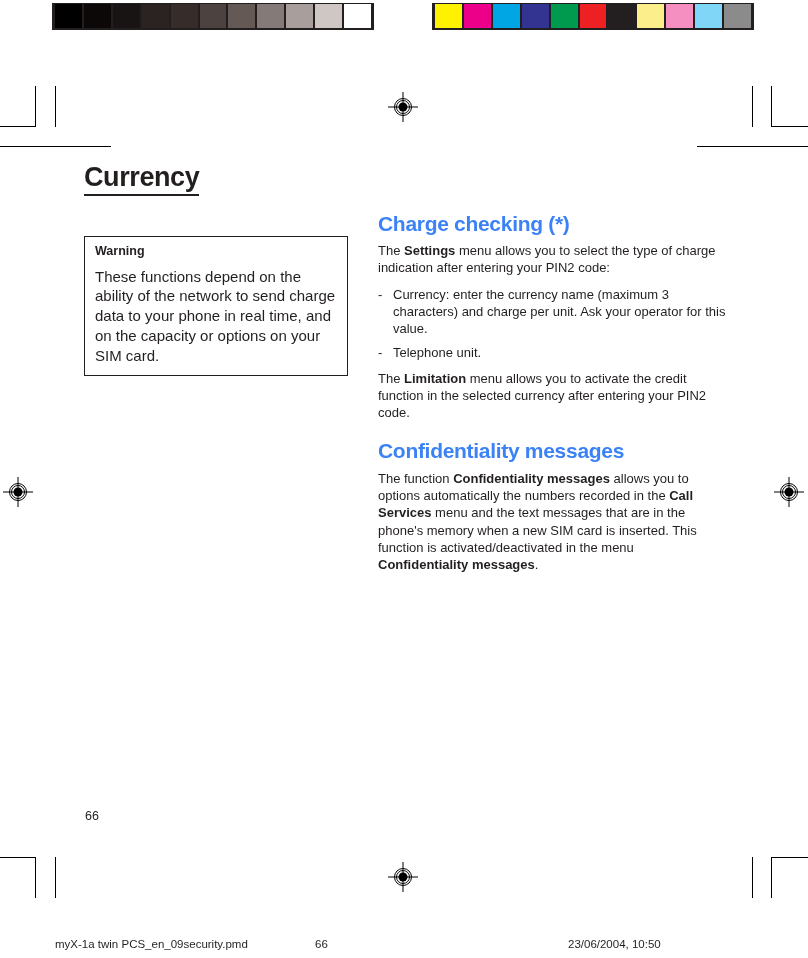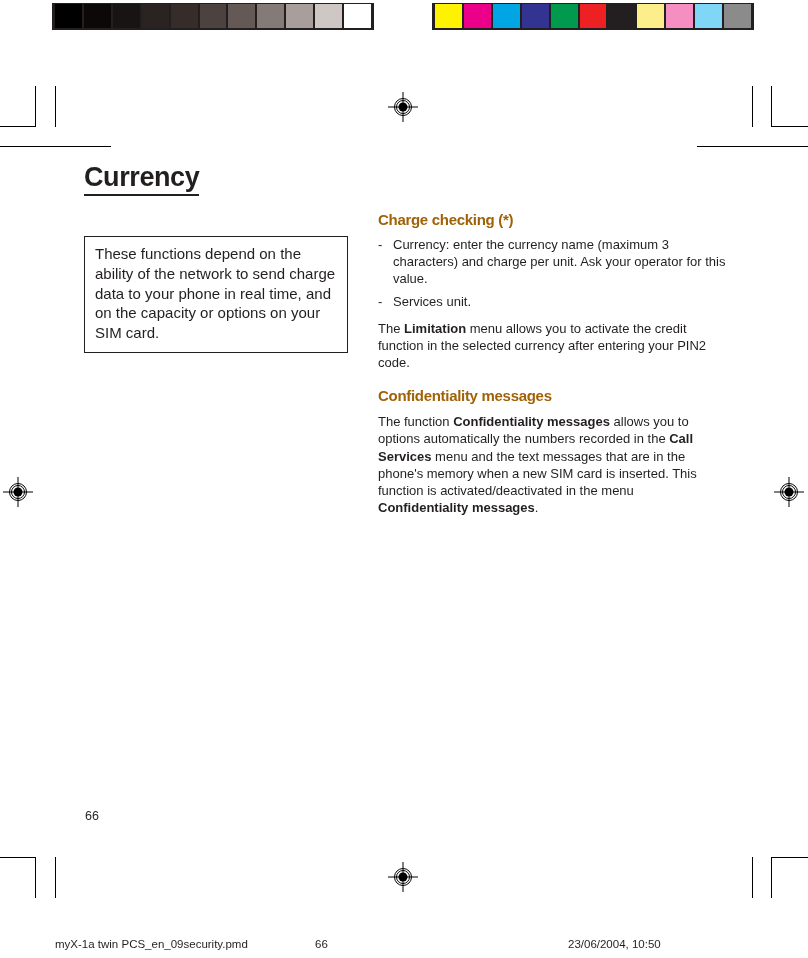--- a/index.html
+++ b/index.html
@@ -97,26 +97,26 @@
   }
 
   
   #right-col {
     position: absolute;
     left: 378px;
     top: 212px;
     width: 348px;
   }
   #right-col h2 {
-    font-size: 15px;
+    font-size: 21px;
     font-weight: bold;
     letter-spacing: -0.3px;
     margin: 0 0 7px 0;
     line-height: 1.1;
-    color: #a16207;
+    color: #3b82f6;
   }
   #right-col h2.second {
     margin-top: 17px;
     margin-bottom: 8px;
   }
   #right-col p {
     font-size: 13px;
     line-height: 1.33;
     margin: 0 0 11px 0;
   }
@@ -253,36 +253,38 @@
       <circle cx="15" cy="15" r="6.5" fill="none" stroke="#000" stroke-width="1"></circle>
       <circle cx="15" cy="15" r="4.5" fill="#000"></circle>
     </svg>
   </div>
 
   <div id="content">
 
     <div id="page-title">Currency</div>
 
     <div id="warning-box">
+      <div class="wtitle">Warning</div>
       <div class="wbody">These functions depend on the ability of the network to send charge data to your phone in real time, and on the capacity or options on your SIM card.</div>
     </div>
 
     <div id="right-col">
 
       <h2>Charge checking (*)</h2>
 
+      <p class="tight"><span>The </span><b>Settings</b><span> menu allows you to select the type of charge indication after entering your PIN2 code:</span></p>
 
       <ul class="dashlist">
         <li>
           <span class="dash">-</span>
           <span>Currency: enter the currency name (maximum 3 characters) and charge per unit. Ask your operator for this value.</span>
         </li>
         <li>
           <span class="dash">-</span>
-          <span>Services unit.</span>
+          <span>Telephone unit.</span>
         </li>
       </ul>
 
       <p><span>The </span><b>Limitation</b><span> menu allows you to activate the credit function in the selected currency after entering your PIN2 code.</span></p>
 
       <h2 class="second">Confidentiality messages</h2>
 
       <p><span>The function </span><b>Confidentiality messages</b><span> allows you to options automatically the numbers recorded in the </span><b>Call Services</b><span> menu and the text messages that are in the phone's memory when a new SIM card is inserted. This function is activated/deactivated in the menu </span><b>Confidentiality messages</b><span>.</span></p>
 
     </div>

